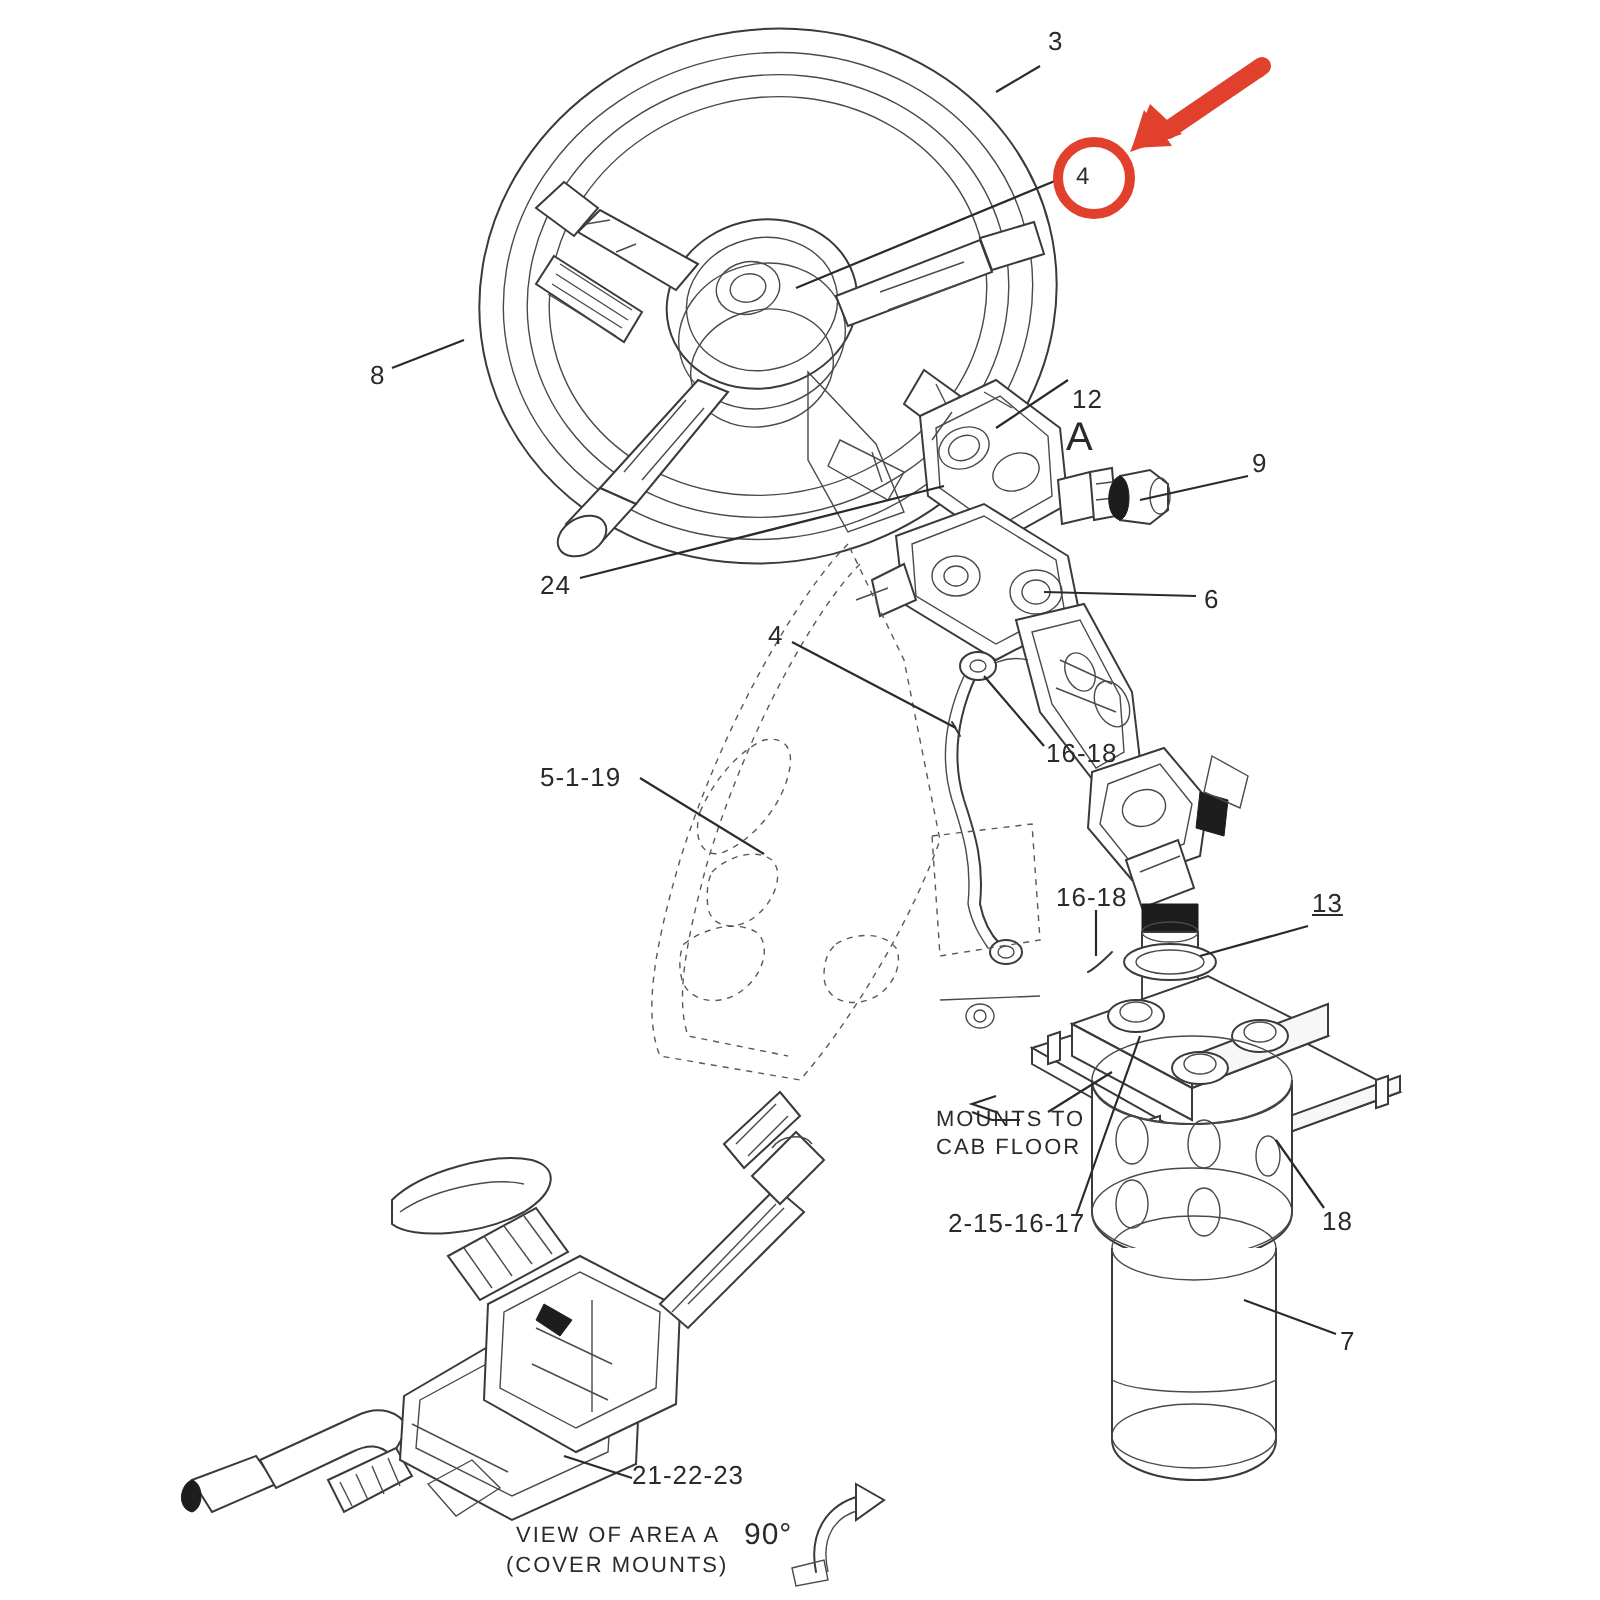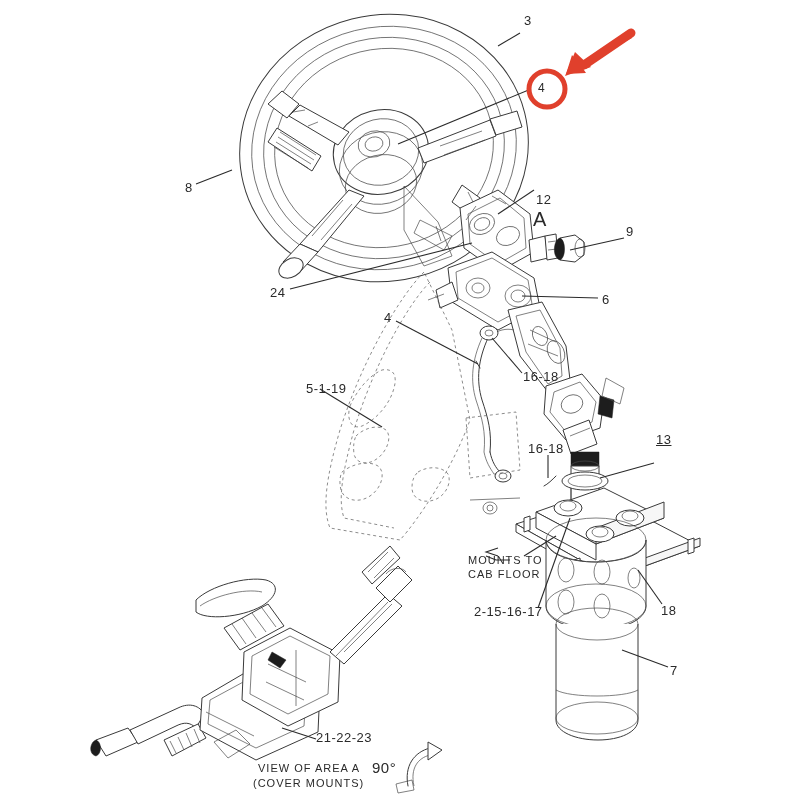--- a/index.html
+++ b/index.html
@@ -349,23 +349,23 @@
 
   <div class="label-text" style="left:524px; top:13px;">3</div>
   <div class="label-text" style="left:538px; top:81px; font-size:12px;">4</div>
   <div class="label-text" style="left:185px; top:180px;">8</div>
   <div class="label-text" style="left:536px; top:172px;margin-top:20px;">12</div>
   <div class="label-text" style="left:626px; top:224px;">9</div>
   <div class="label-text" style="left:602px; top:292px;">6</div>
   <div class="label-text" style="left:270px; top:285px;">24</div>
   <div class="label-text" style="left:384px; top:310px;">4</div>
   <div class="label-text" style="left:523px; top:369px;">16-18</div>
-  <div class="label-text" style="left:270px; top:381px;margin-left:36px;">5-1-19</div>
+  <div class="label-text" style="left:270px; top:381px;">5-1-19</div>
   <div class="label-text" style="left:528px; top:441px;">16-18</div>
-  <div class="label-text" style="left:656px; top:432px;text-decoration:underline;">13</div>
+  <div class="label-text" style="left:656px; top:444px;text-decoration:underline;">13</div>
   <div class="label-text small multi" style="left:468px; top:553px;">MOUNTS TO
 CAB FLOOR</div>
   <div class="label-text" style="left:474px; top:604px;text-align:right;">2-15-16-17</div>
   <div class="label-text" style="left:661px; top:603px;">18</div>
   <div class="label-text" style="left:670px; top:663px;">7</div>
   <div class="label-text" style="left:316px; top:730px;">21-22-23</div>
   <div class="label-text bigA" style="left:533px; top:208px;">A</div>
 
   <div class="label-text small" style="left:258px; top:762px;">VIEW OF AREA  A</div>
   <div class="label-text small" style="left:253px; top:777px;">(COVER MOUNTS)</div>

